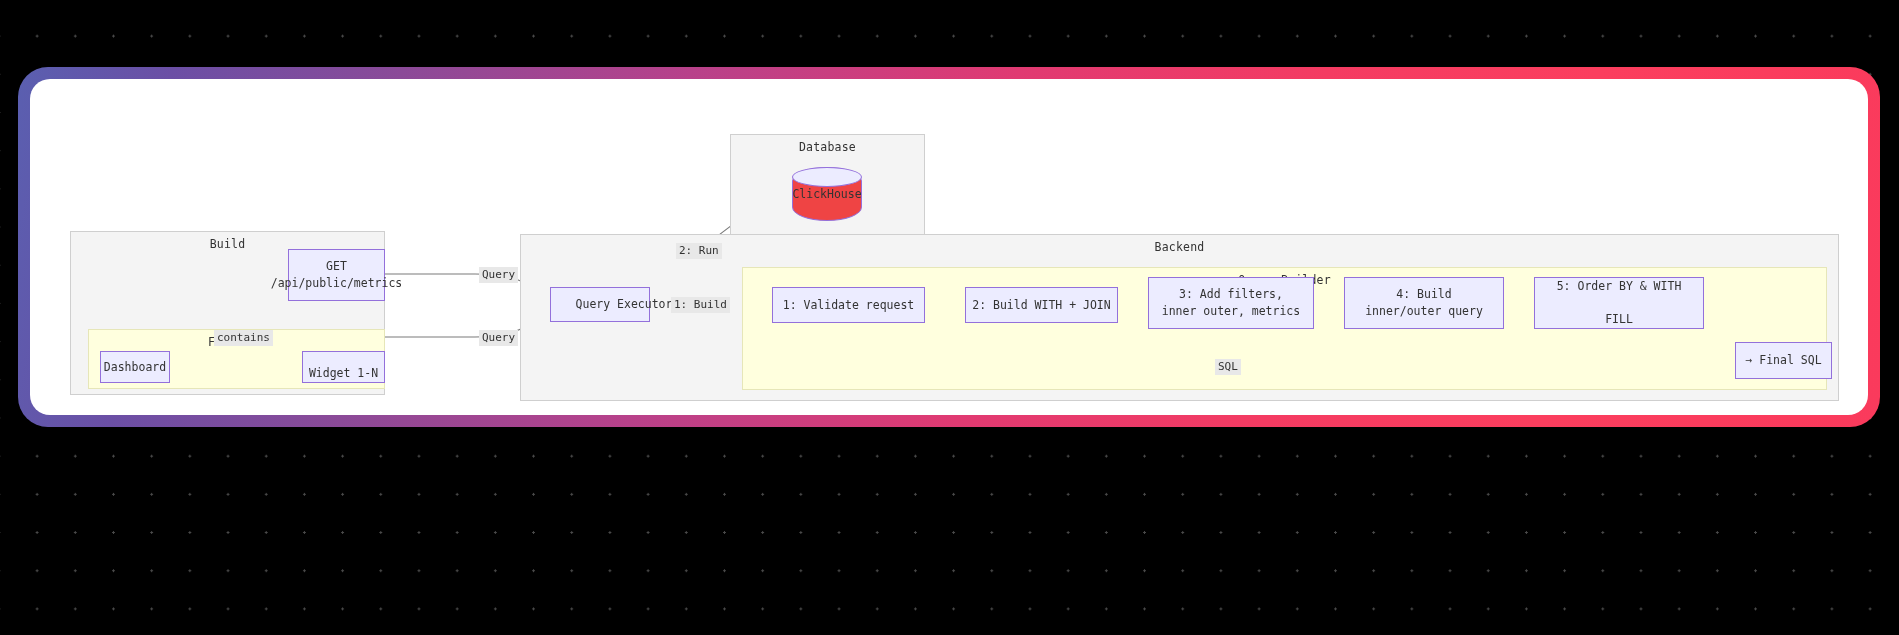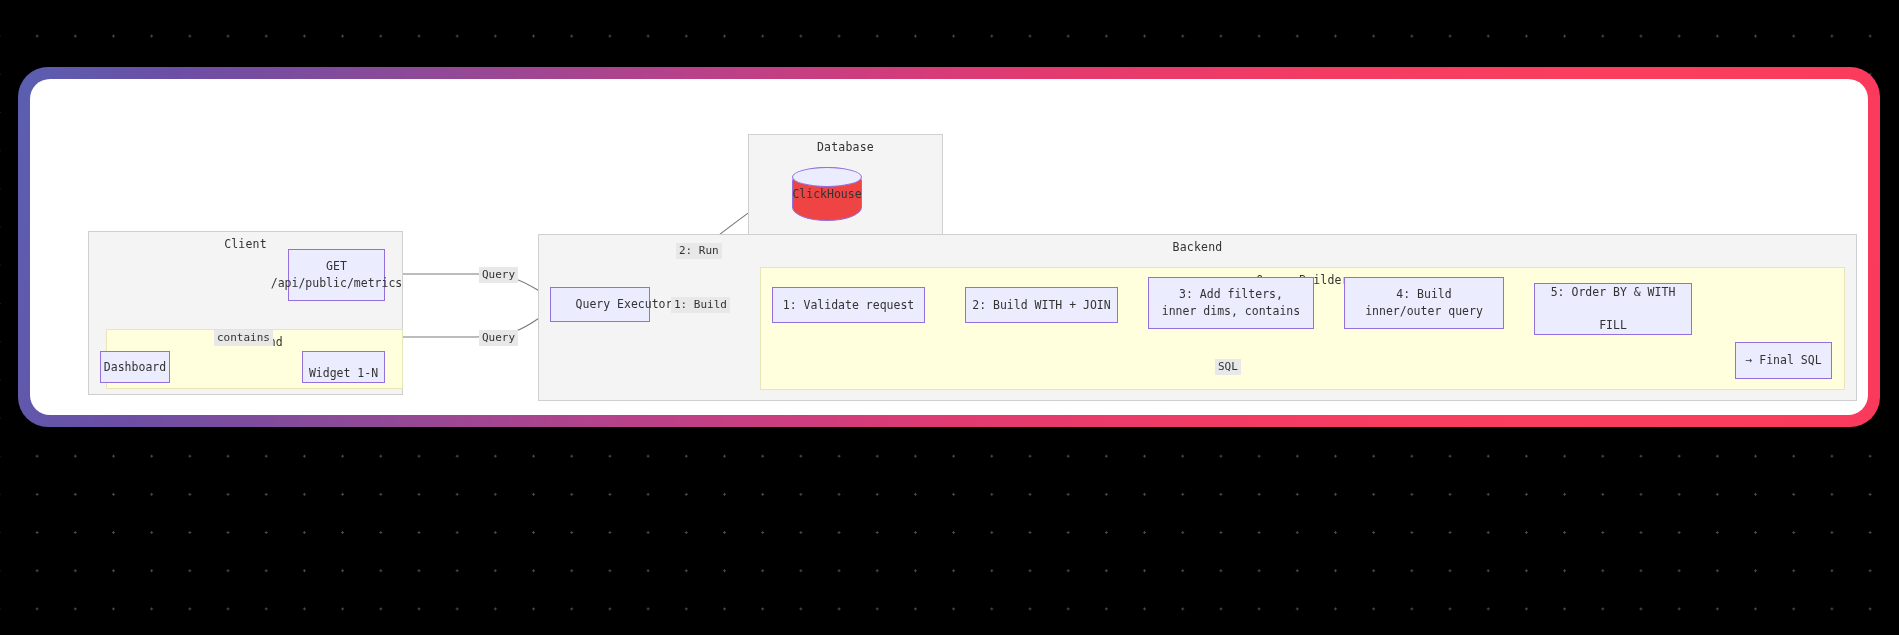--- a/index.html
+++ b/index.html
@@ -57,21 +57,20 @@
     width: 1838px; height: 336px;
     pointer-events: none;
     overflow: visible;
   }
 
   
   .group {
     position: absolute;
     border: 1px solid #cfcfcf;
     background: #f4f4f4;
-    margin-left: 18px;
   }
   .group.yellow {
     border: 1px solid #e6e6b8;
     background: #ffffde;
   }
   .group-title {
     position: absolute;
     top: 5px; left: 0; right: 0;
     text-align: center;
     font-size: 11.5px;
@@ -163,21 +162,21 @@
             <path d="M1284,226 L1309,226" marker-end="url(#ah)"></path>
             <path d="M1474,226 L1499,226" marker-end="url(#ah)"></path>
 
             <path d="M1662,230 C1690,238 1700,250 1712,262" marker-end="url(#ah)"></path>
 
             <path d="M1705,285 C1660,295 1630,288 1590,288 L720,288 C660,288 625,262 600,238" marker-end="url(#ah)"></path>
           </g>
         </svg>
 
         <div class="group" style="left:40px; top:152px; width:315px; height:164px;">
-          <div class="group-title">Client</div>
+          <div class="group-title">Build</div>
         </div>
 
         <div class="node" style="left:258px; top:170px; width:97px; height:52px;">
           <span>GET</span>
           <span class="l2">/api/public/metrics</span>
         </div>
 
         <div class="group yellow" style="left:58px; top:250px; width:297px; height:60px;">
           <div class="group-title">Frontend</div>
         </div>
@@ -217,29 +216,29 @@
         <div class="node" style="left:742px; top:208px; width:153px; height:36px;">
           <span>1: Validate request</span>
         </div>
 
         <div class="node" style="left:935px; top:208px; width:153px; height:36px;">
           <span>2: Build WITH + JOIN</span>
         </div>
 
         <div class="node" style="left:1118px; top:198px; width:166px; height:52px;">
           <span>3: Add filters,</span>
-          <span class="l2">inner dims, contains</span>
+          <span class="l2">inner outer, metrics</span>
         </div>
 
         <div class="node" style="left:1314px; top:198px; width:160px; height:52px;">
           <span>4: Build</span>
           <span class="l2">inner/outer query</span>
         </div>
 
-        <div class="node" style="left:1504px; top:204px; width:158px; height:52px;gap:16px;">
+        <div class="node" style="left:1504px; top:198px; width:170px; height:52px;gap:16px;">
           <span>5: Order BY &amp; WITH</span>
           <span class="l2">FILL</span>
         </div>
 
         <div class="node" style="left:1705px; top:263px; width:97px; height:37px;align-items:center;">
           <span>→ Final SQL</span>
         </div>
 
         <div class="edge-label" style="left:449px; top:188px;">
           <span>Query</span>

